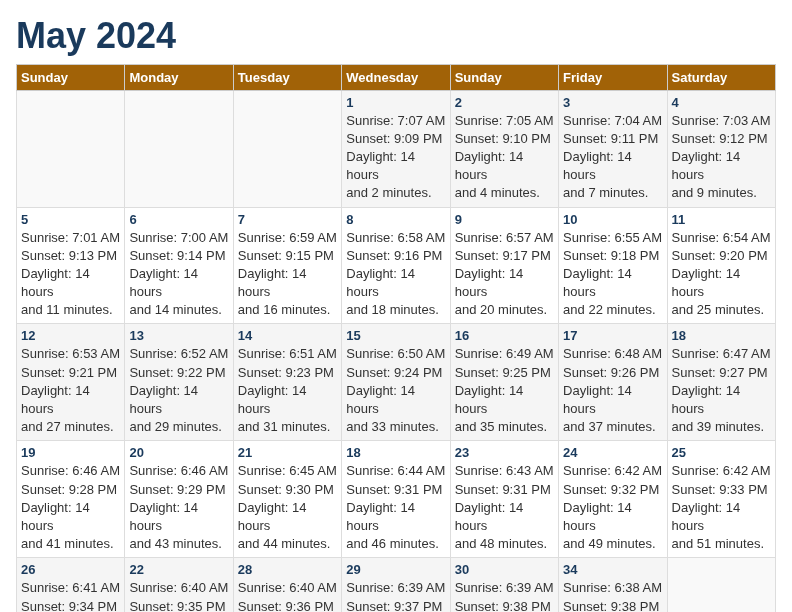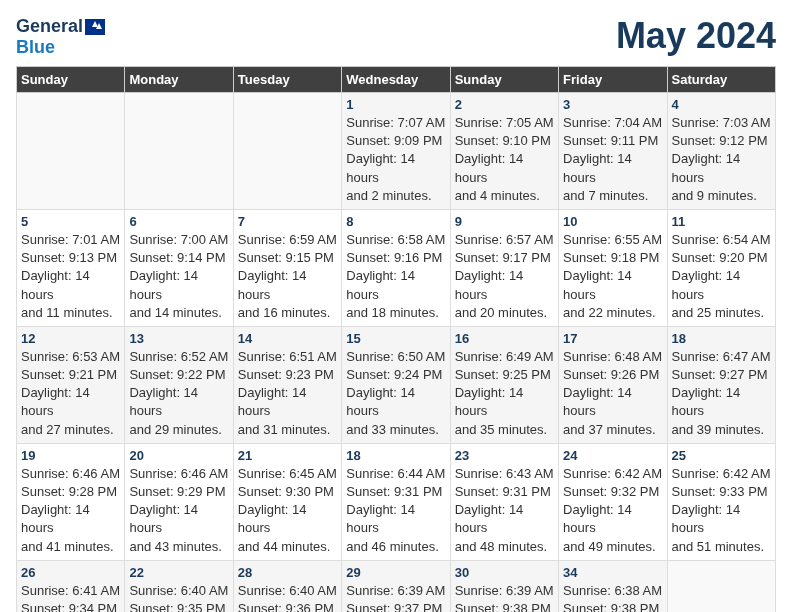--- a/index.html
+++ b/index.html
@@ -33,21 +33,21 @@
     .subtitle {
       font-size: 15px;
       color: #333;
     }
     .calendar-table {
       width: 100%;
       border-collapse: collapse;
       table-layout: fixed;
     }
     .calendar-table thead th {
-      background: #404040;
+      background: #a16207;
       color: #fff;
       font-size: 13px;
       font-weight: bold;
       padding: 5px 4px;
       text-align: left;
       border: 1px solid #ccc;
     }
     .calendar-table tbody td {
       vertical-align: top;
       font-size: 11px;
@@ -76,31 +76,20 @@
       line-height: 1.4;
     }
     .empty-cell {
       background: #f9f9f9 !important;
     }
   </style>
 </head>
 <body>
 
 <div class="header-area">
-  <div class="logo">
-    <div style="display:flex;align-items:center;">
-      <span style="font-size:18px;font-weight:bold;color:#1a3a5c;">General</span>
-      <svg width="20" height="16" viewBox="0 0 20 16" style="margin-left:2px;">
-        <rect width="20" height="16" fill="#003087"></rect>
-        <polygon points="10,2 13,8 7,8" fill="#fff"></polygon>
-        <polygon points="14,4 17,10 11,10" fill="#fff"></polygon>
-      </svg>
-    </div>
-    <span style="font-size:18px;font-weight:bold;color:#1a7abf;">Blue</span>
-  </div>
   <div class="title-area">
     <div class="main-title">May 2024</div>
   </div>
 </div>
 
 <table class="calendar-table">
   <thead>
     <tr>
     <th>Sunday</th>
         <th>Monday</th>

